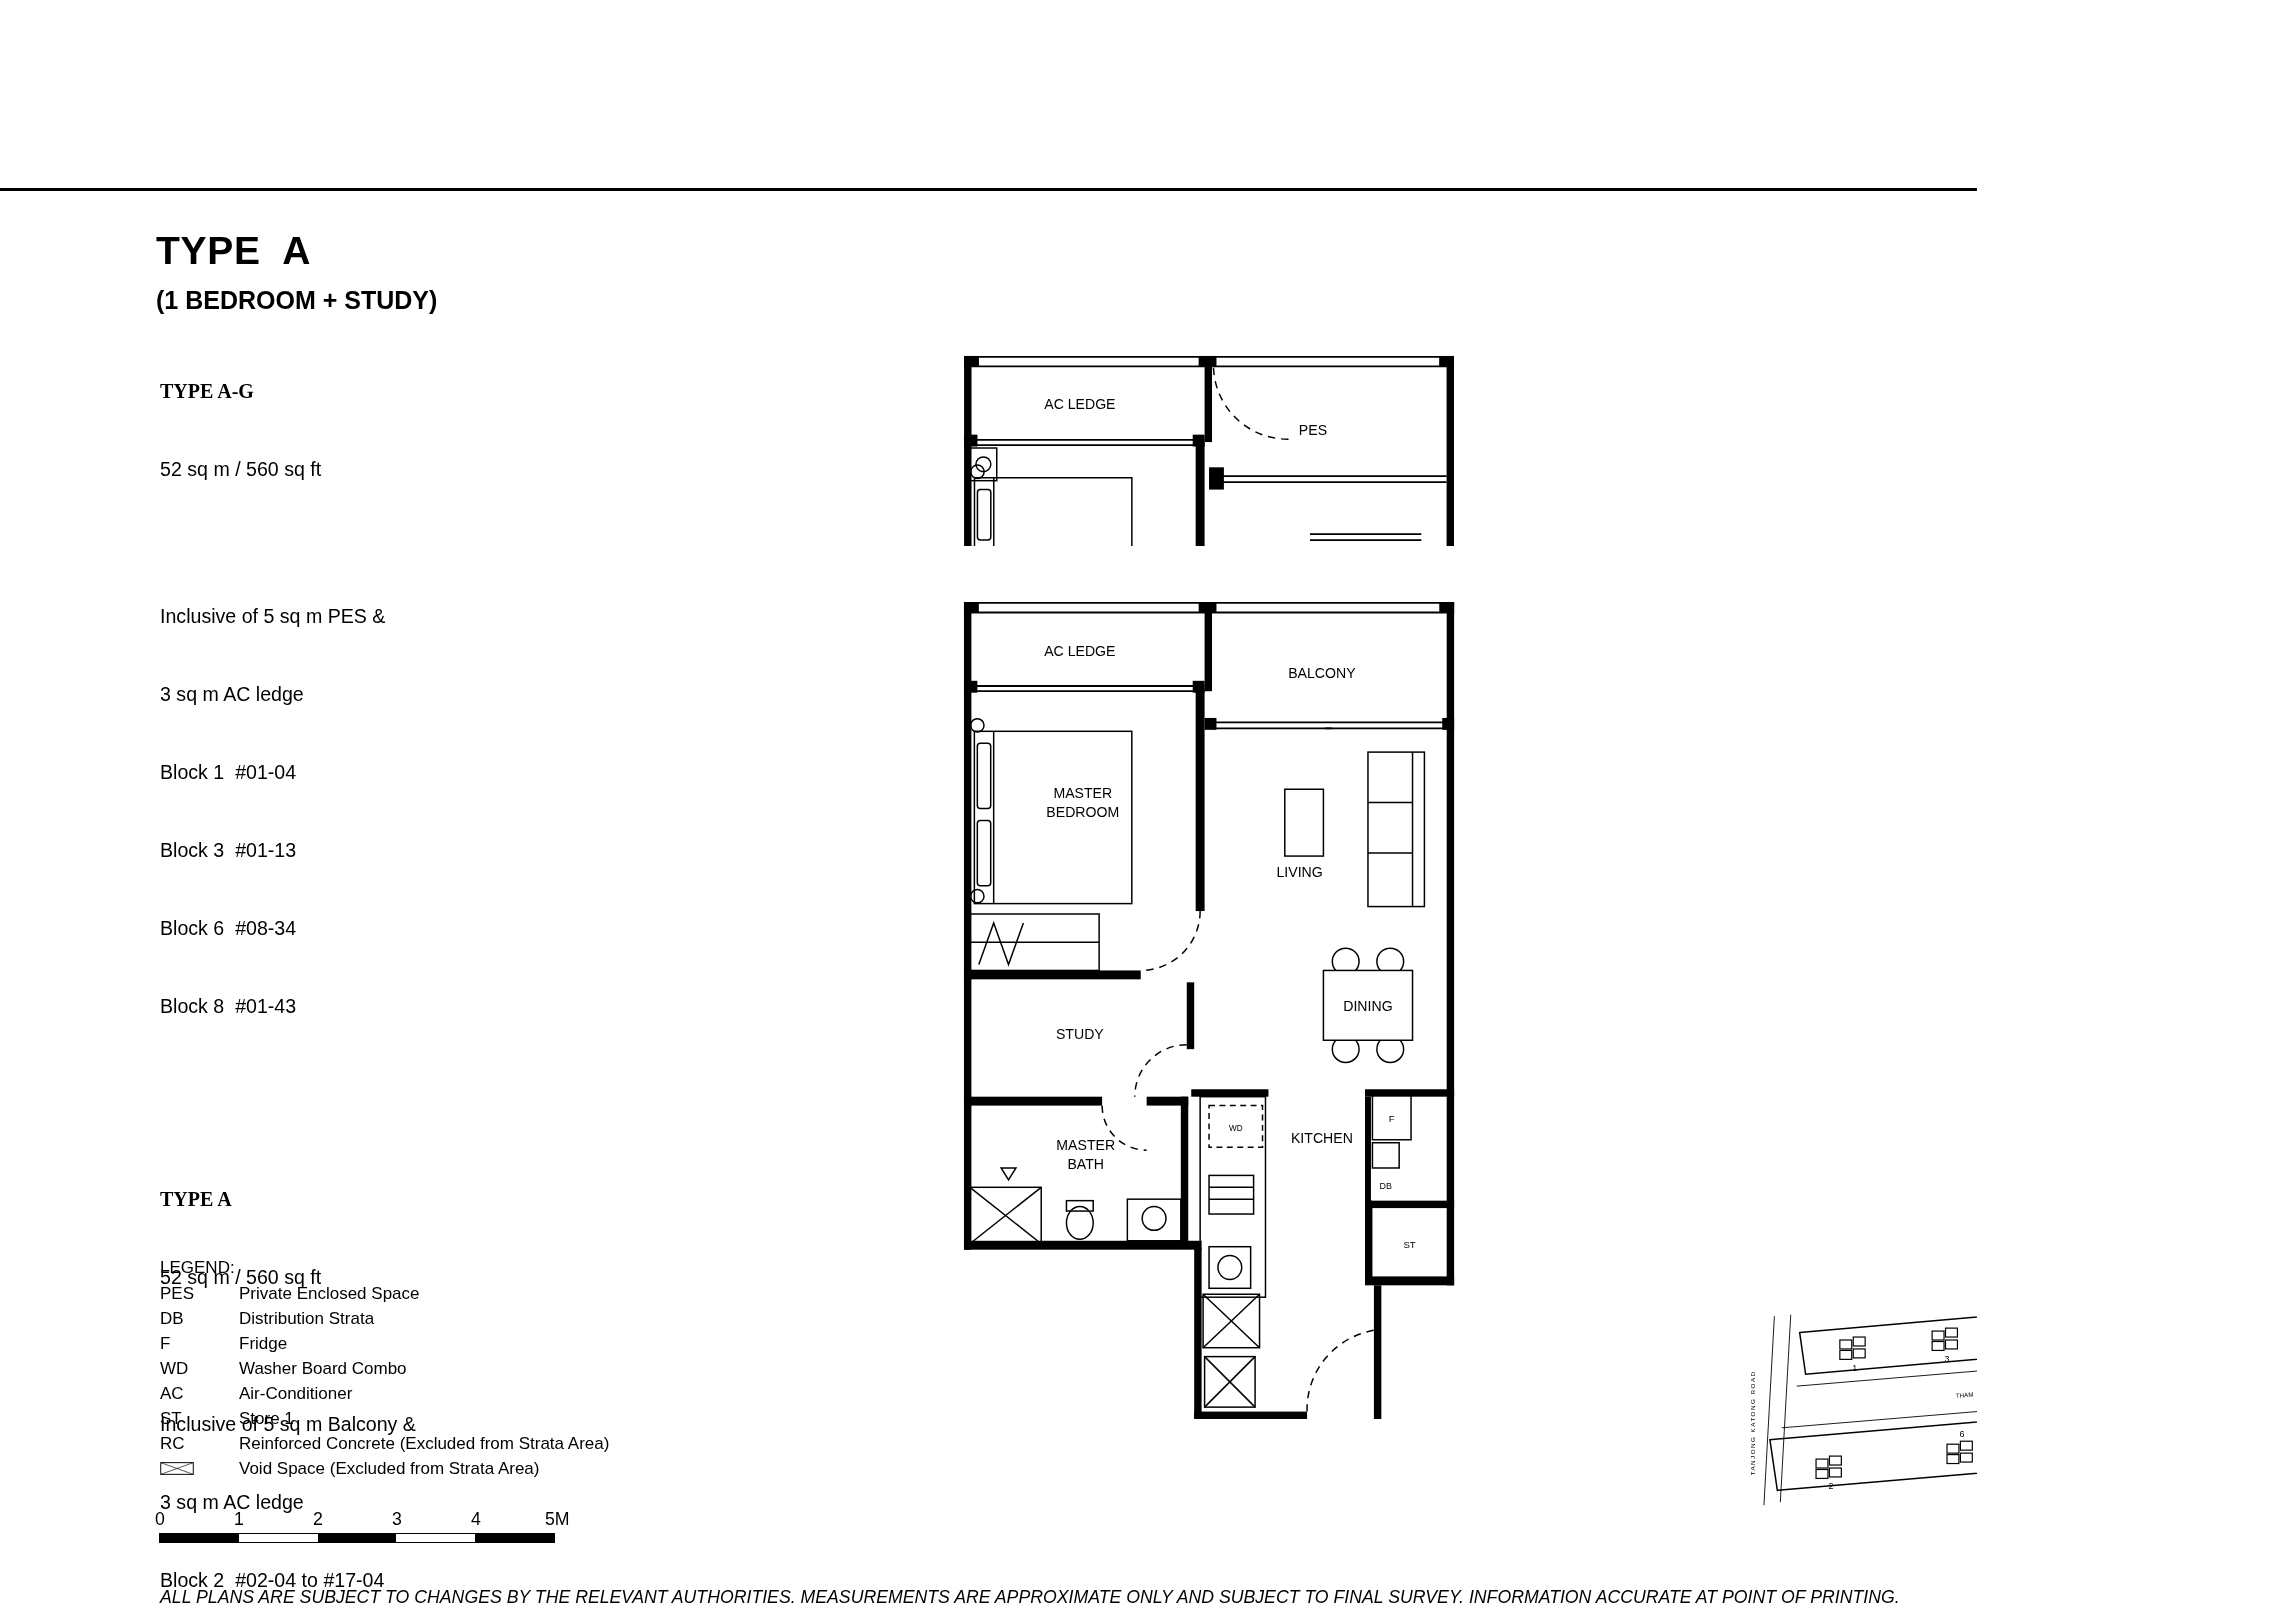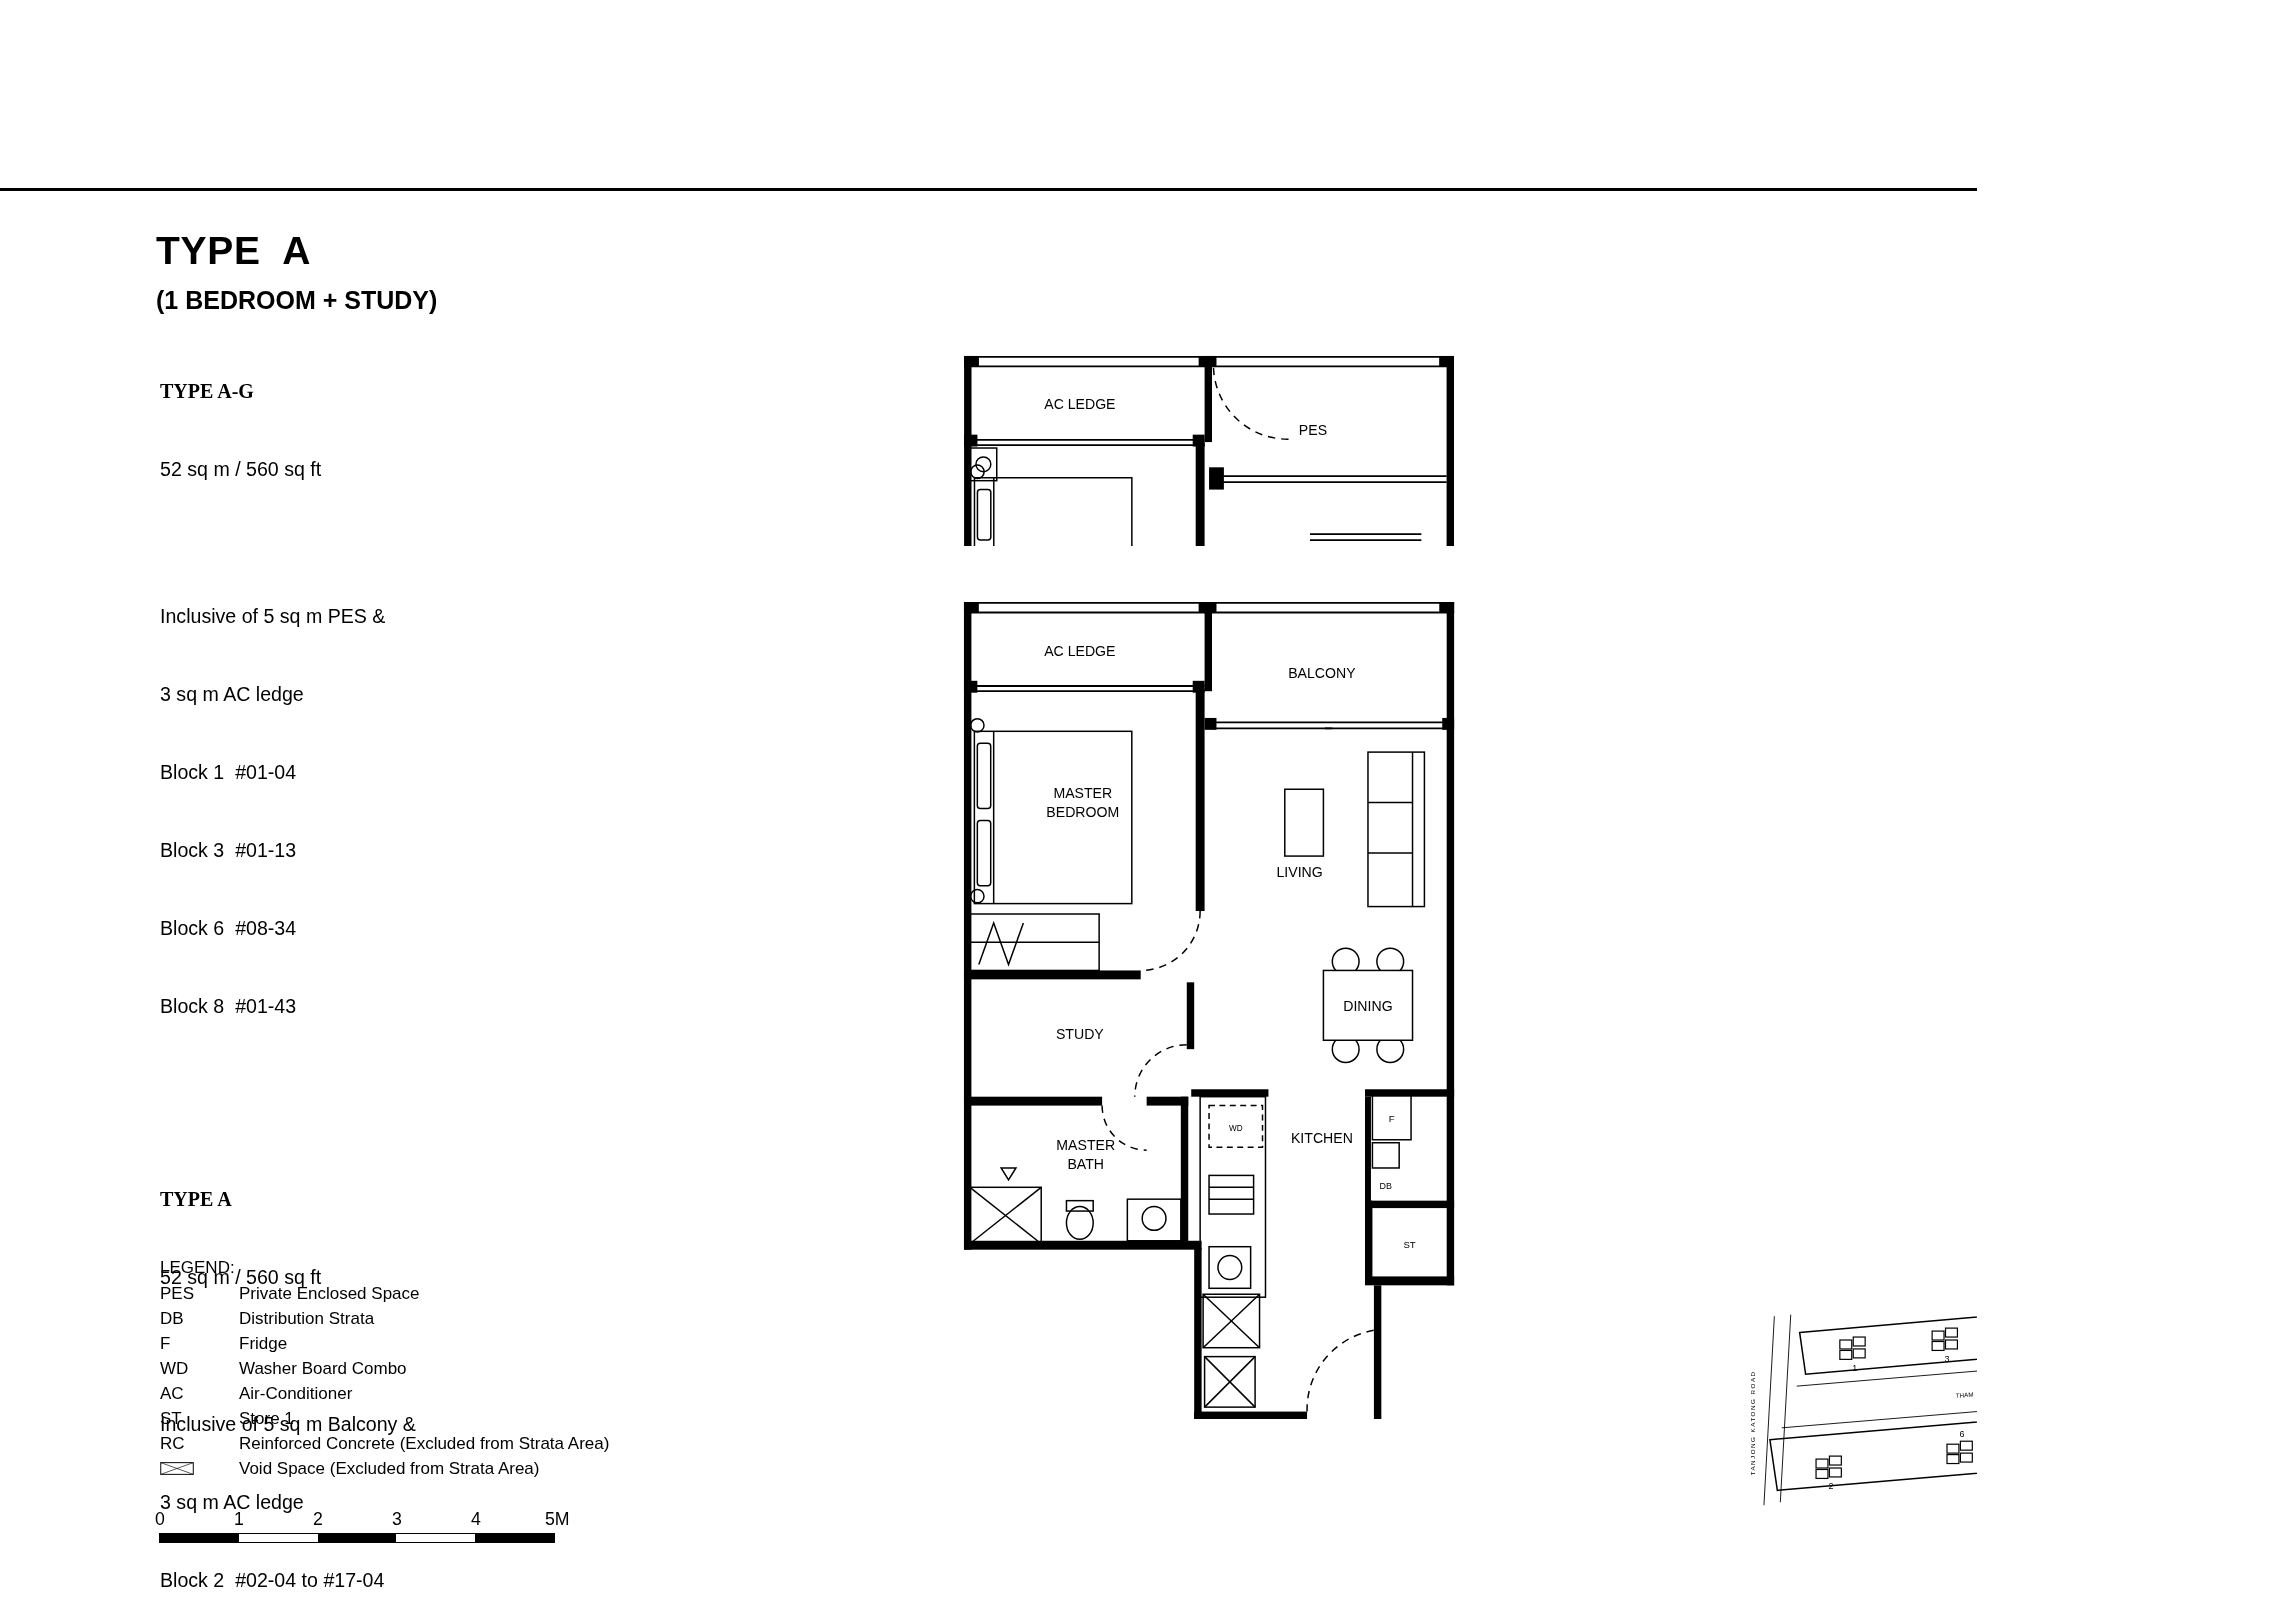--- a/index.html
+++ b/index.html
@@ -345,15 +345,16 @@
       <text x="196" y="76" transform="rotate(-5 196 76)">AVENUE</text>
       <text x="12" y="132" transform="rotate(-90 12 132)" letter-spacing="1">TANJONG  KATONG  ROAD</text>
     </g>
     <g>
       <circle cx="303" cy="152" r="9" fill="none" stroke="#000" stroke-width="1.2"></circle>
       <line x1="303" y1="163" x2="303" y2="145" stroke="#000" stroke-width="1.2"></line>
       <polygon points="299,148 307,148 303,140" fill="#000"></polygon>
     </g>
   </svg>
 
+  <div class="disclaimer">ALL PLANS ARE SUBJECT TO CHANGES BY THE RELEVANT AUTHORITIES. MEASUREMENTS ARE APPROXIMATE ONLY AND SUBJECT TO FINAL SURVEY. INFORMATION ACCURATE AT POINT OF PRINTING.</div>
 
 </div>
 
 
 </body></html>

